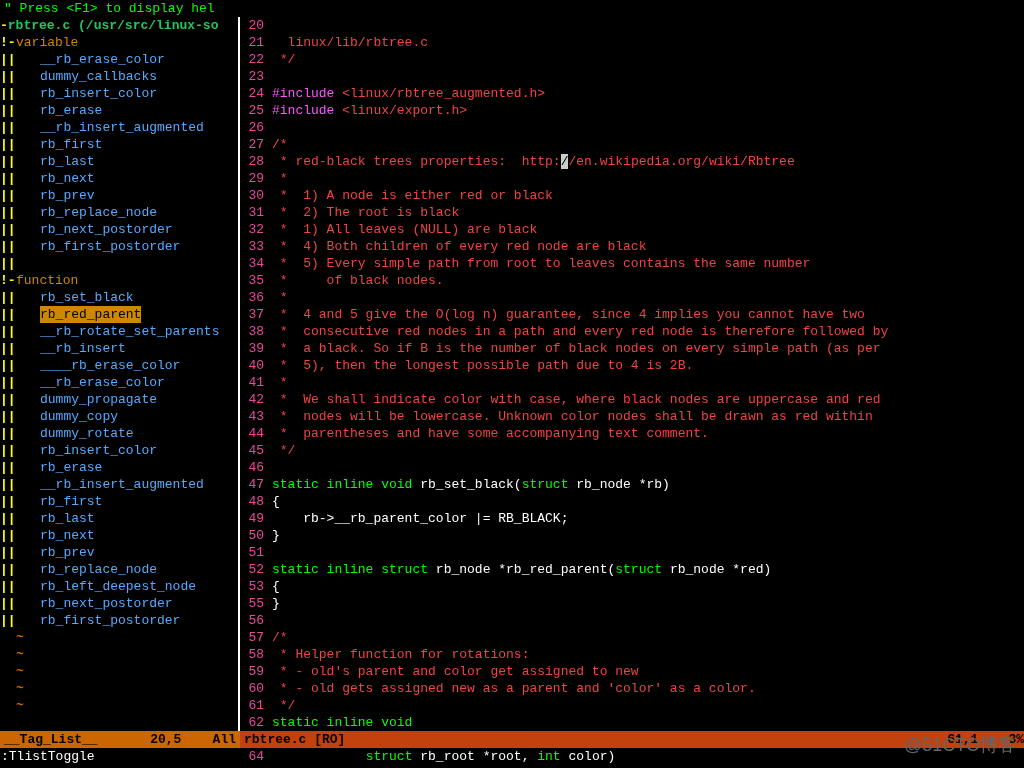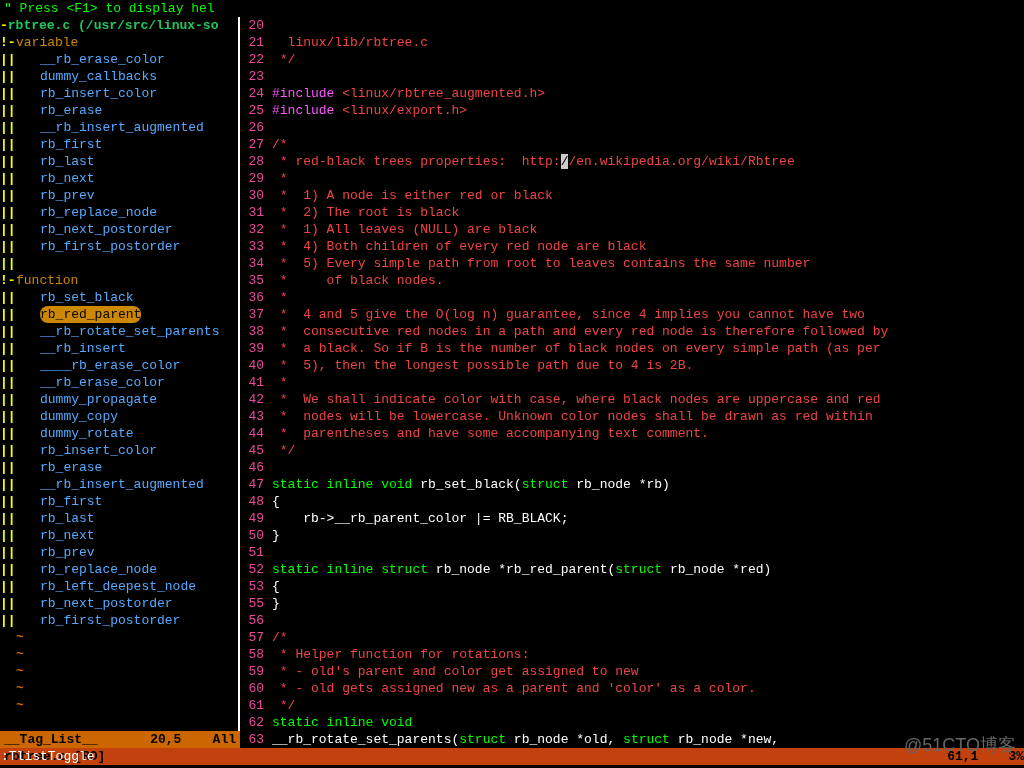--- a/index.html
+++ b/index.html
@@ -20,29 +20,29 @@
 .sidebar .border { color:#ff0; font-weight:bold; }
 .fileline { display:flex; }
 .fileline .ti { color:#ff0; font-weight:bold; }
 .fileline .name { color:#22c55e; font-weight:bold; }
 .catline { display:flex; }
 .catline .mk { color:#ff0; font-weight:bold; width:16px; }
 .catline .cat { color:#c80; }
 .tag { display:flex; }
 .tag .mk { color:#ff0; font-weight:bold; width:40px; }
 .tag .t { color:#5af; }
-.tag .hi { background:#c80; color:#000;border-radius:8px; }
+.tag .hi { background:#c80; color:#000; }
 .tilde { color:#c60; padding-left:16px; font-weight:bold; }
 .code { flex:1; background:#000; }
 .cline { display:flex; white-space:pre; }
 .ln { width:32px; text-align:right; color:#ec4899; padding-right:8px; }
 .txt { flex:1; }
 .c0{color:#ef4444;} .c1{color:#0f0;} .c3{color:#f5f;} .c5{color:#fff;} .c6{color:#ff0;}
 .cur{background:#ccc;color:#000;}
-.status { height:17px; display:flex; font-weight:bold;flex-direction:column; }
+.status { height:17px; display:flex; font-weight:bold; }
 .st-left { width:240px; background:#c60; color:#000; padding-left:4px; display:flex; justify-content:space-between; padding-right:4px;}
 .st-right { flex:1; background:#c2410c; color:#000; padding-left:4px; display:flex; }
 .st-right .fn{flex:0 0 auto;}
 .st-right .sp{flex:1;}
 .st-right .pos{padding-right:30px;}
 .cmd { height:17px; color:#fff; padding-left:1px; }
 .wm { position:absolute; bottom:14px; right:8px; color:#666; font-size:18px; font-family:sans-serif; }
 </style>
 </head>
 <body>

